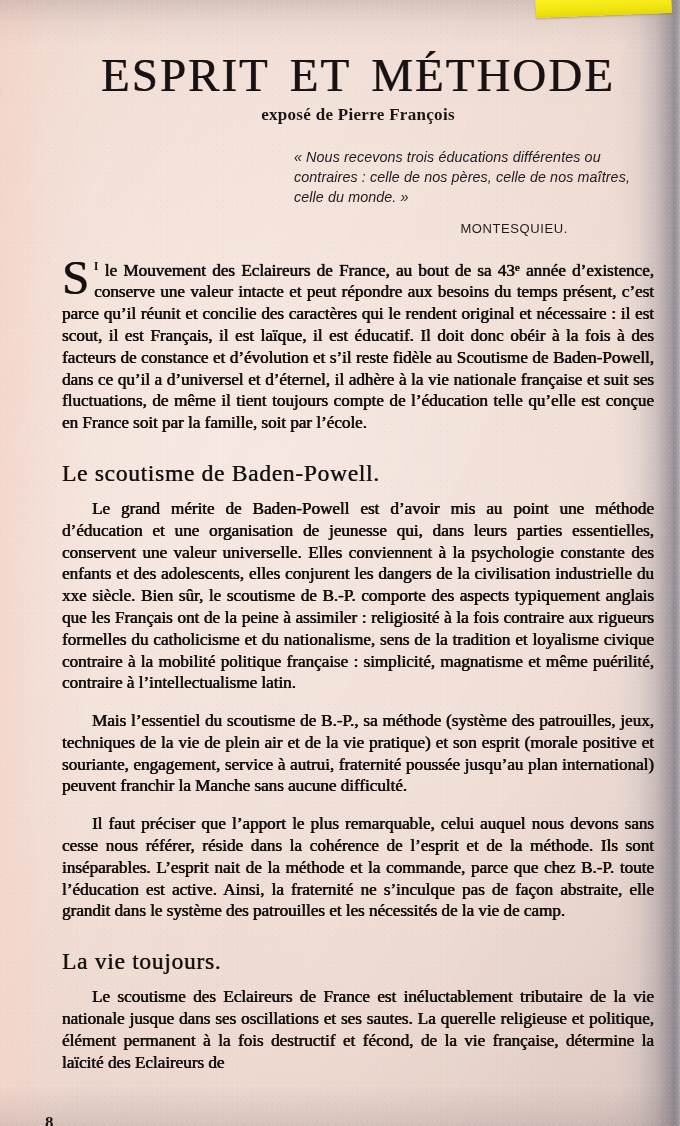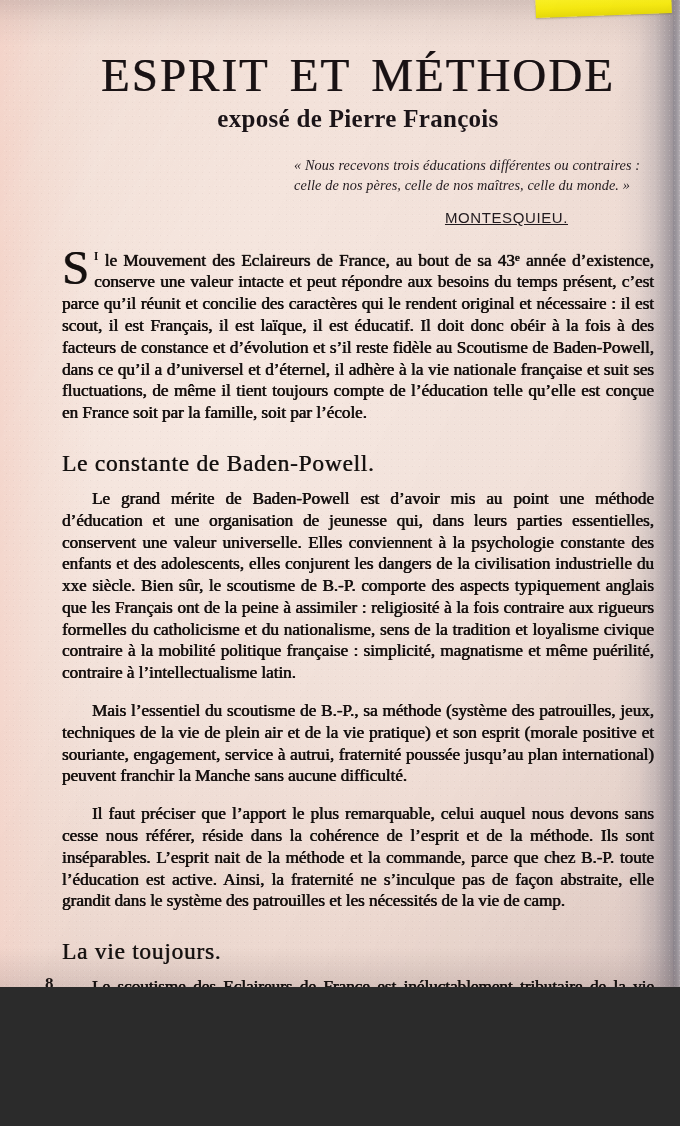--- a/index.html
+++ b/index.html
@@ -4,21 +4,21 @@
 <style>
   html, body {
     margin: 0;
     padding: 0;
     background: #2b2b2b;
   }
 
   #page {
     position: relative;
     width: 680px;
-    height: 987px;
+    height: 1126px;
     overflow: hidden;
     background: #f0ddd6;
     font-family: "Liberation Serif", "DejaVu Serif", serif;
   }
 
   
   #paper-base {
     position: absolute;
     inset: 0;
     background:
@@ -134,52 +134,51 @@
       0.5px 0 0 rgba(25,18,20,0.55),
       -0.4px 0 0 rgba(25,18,20,0.35),
       0 0.4px 0 rgba(25,18,20,0.30);
   }
   .page-title .tw { display: inline-block; }
   .page-title .gap { display: inline-block; width: 20px; }
 
   .page-subtitle {
     margin: 6px 0 0 0;
     font-family: "Liberation Serif", "DejaVu Serif", serif;
-    font-size: 25px;
+    font-size: 17px;
     font-weight: 700;
     color: #1b1418;
     text-align: center;
     letter-spacing: 0.3px;
   }
 
   
   .epigraph {
     margin: 22px 0 0 0;
     padding-left: 232px;
     padding-right: 8px;
   }
   .epigraph-text {
     margin: 0;
-    font-family: Liberation Serif, serif;
+    font-family: Liberation Sans, sans-serif;
     font-style: italic;
     font-size: 14.3px;
     line-height: 1.40;
     color: #211a1e;
     text-align: left;
     letter-spacing: 0.1px;
   }
   .epigraph-attrib {
     margin: 14px 0 0 0;
     font-family: "Liberation Sans", "DejaVu Sans", sans-serif;
-    font-size: 15px;
+    font-size: 13px;
     letter-spacing: 0.6px;
     color: #211a1e;
     text-align: right;
     padding-right: 78px;
-    text-decoration: underline;
   }
 
   
   .body-block {
     margin: 20px 0 0 0;
   }
 
   .para {
     margin: 0;
     font-family: "Liberation Serif", "DejaVu Serif", serif;
@@ -290,21 +289,21 @@
 
     <div class="epigraph">
       <p class="epigraph-text">« Nous recevons trois éducations différentes ou contraires : celle de nos pères, celle de nos maîtres, celle du monde. »</p>
       <p class="epigraph-attrib">MONTESQUIEU.</p>
     </div>
 
     <div class="body-block">
 
       <p class="para has-dropcap"><span class="dropcap">S</span><span class="smallcap-i">I</span><span> le Mouvement des Eclaireurs de France, au bout de sa 43</span><span class="ord">e</span><span> année d’existence, conserve une valeur intacte et peut répondre aux besoins du temps présent, c’est parce qu’il réunit et concilie des caractères qui le rendent original et nécessaire : il est scout, il est Français, il est laïque, il est éducatif. Il doit donc obéir à la fois à des facteurs de constance et d’évolution et s’il reste fidèle au Scoutisme de Baden-Powell, dans ce qu’il a d’universel et d’éternel, il adhère à la vie nationale française et suit ses fluctuations, de même il tient toujours compte de l’éducation telle qu’elle est conçue en France soit par la famille, soit par l’école.</span></p>
 
-      <h2 class="section-heading">Le constante de Baden-Powell.</h2>
+      <h2 class="section-heading">Le scoutisme de Baden-Powell.</h2>
 
       <p class="para indent">Le grand mérite de Baden-Powell est d’avoir mis au point une méthode d’éducation et une organisation de jeunesse qui, dans leurs parties essentielles, conservent une valeur universelle. Elles conviennent à la psychologie constante des enfants et des adolescents, elles conjurent les dangers de la civilisation industrielle du xxe siècle. Bien sûr, le scoutisme de B.-P. comporte des aspects typiquement anglais que les Français ont de la peine à assimiler : religiosité à la fois contraire aux rigueurs formelles du catholicisme et du nationalisme, sens de la tradition et loyalisme civique contraire à la mobilité politique française : simplicité, magnatisme et même puérilité, contraire à l’intellectualisme latin.</p>
       <p class="para indent">Mais l’essentiel du scoutisme de B.-P., sa méthode (système des patrouilles, jeux, techniques de la vie de plein air et de la vie pratique) et son esprit (morale positive et souriante, engagement, service à autrui, fraternité poussée jusqu’au plan international) peuvent franchir la Manche sans aucune difficulté.</p>
       <p class="para indent">Il faut préciser que l’apport le plus remarquable, celui auquel nous devons sans cesse nous référer, réside dans la cohérence de l’esprit et de la méthode. Ils sont inséparables. L’esprit nait de la méthode et la commande, parce que chez B.-P. toute l’éducation est active. Ainsi, la fraternité ne s’inculque pas de façon abstraite, elle grandit dans le système des patrouilles et les nécessités de la vie de camp.</p>
 
       <h2 class="section-heading">La vie toujours.</h2>
 
       <p class="para indent">Le scoutisme des Eclaireurs de France est inéluctablement tributaire de la vie nationale jusque dans ses oscillations et ses sautes. La querelle religieuse et politique, élément permanent à la fois destructif et fécond, de la vie française, détermine la laïcité des Eclaireurs de</p>
 
     </div>

